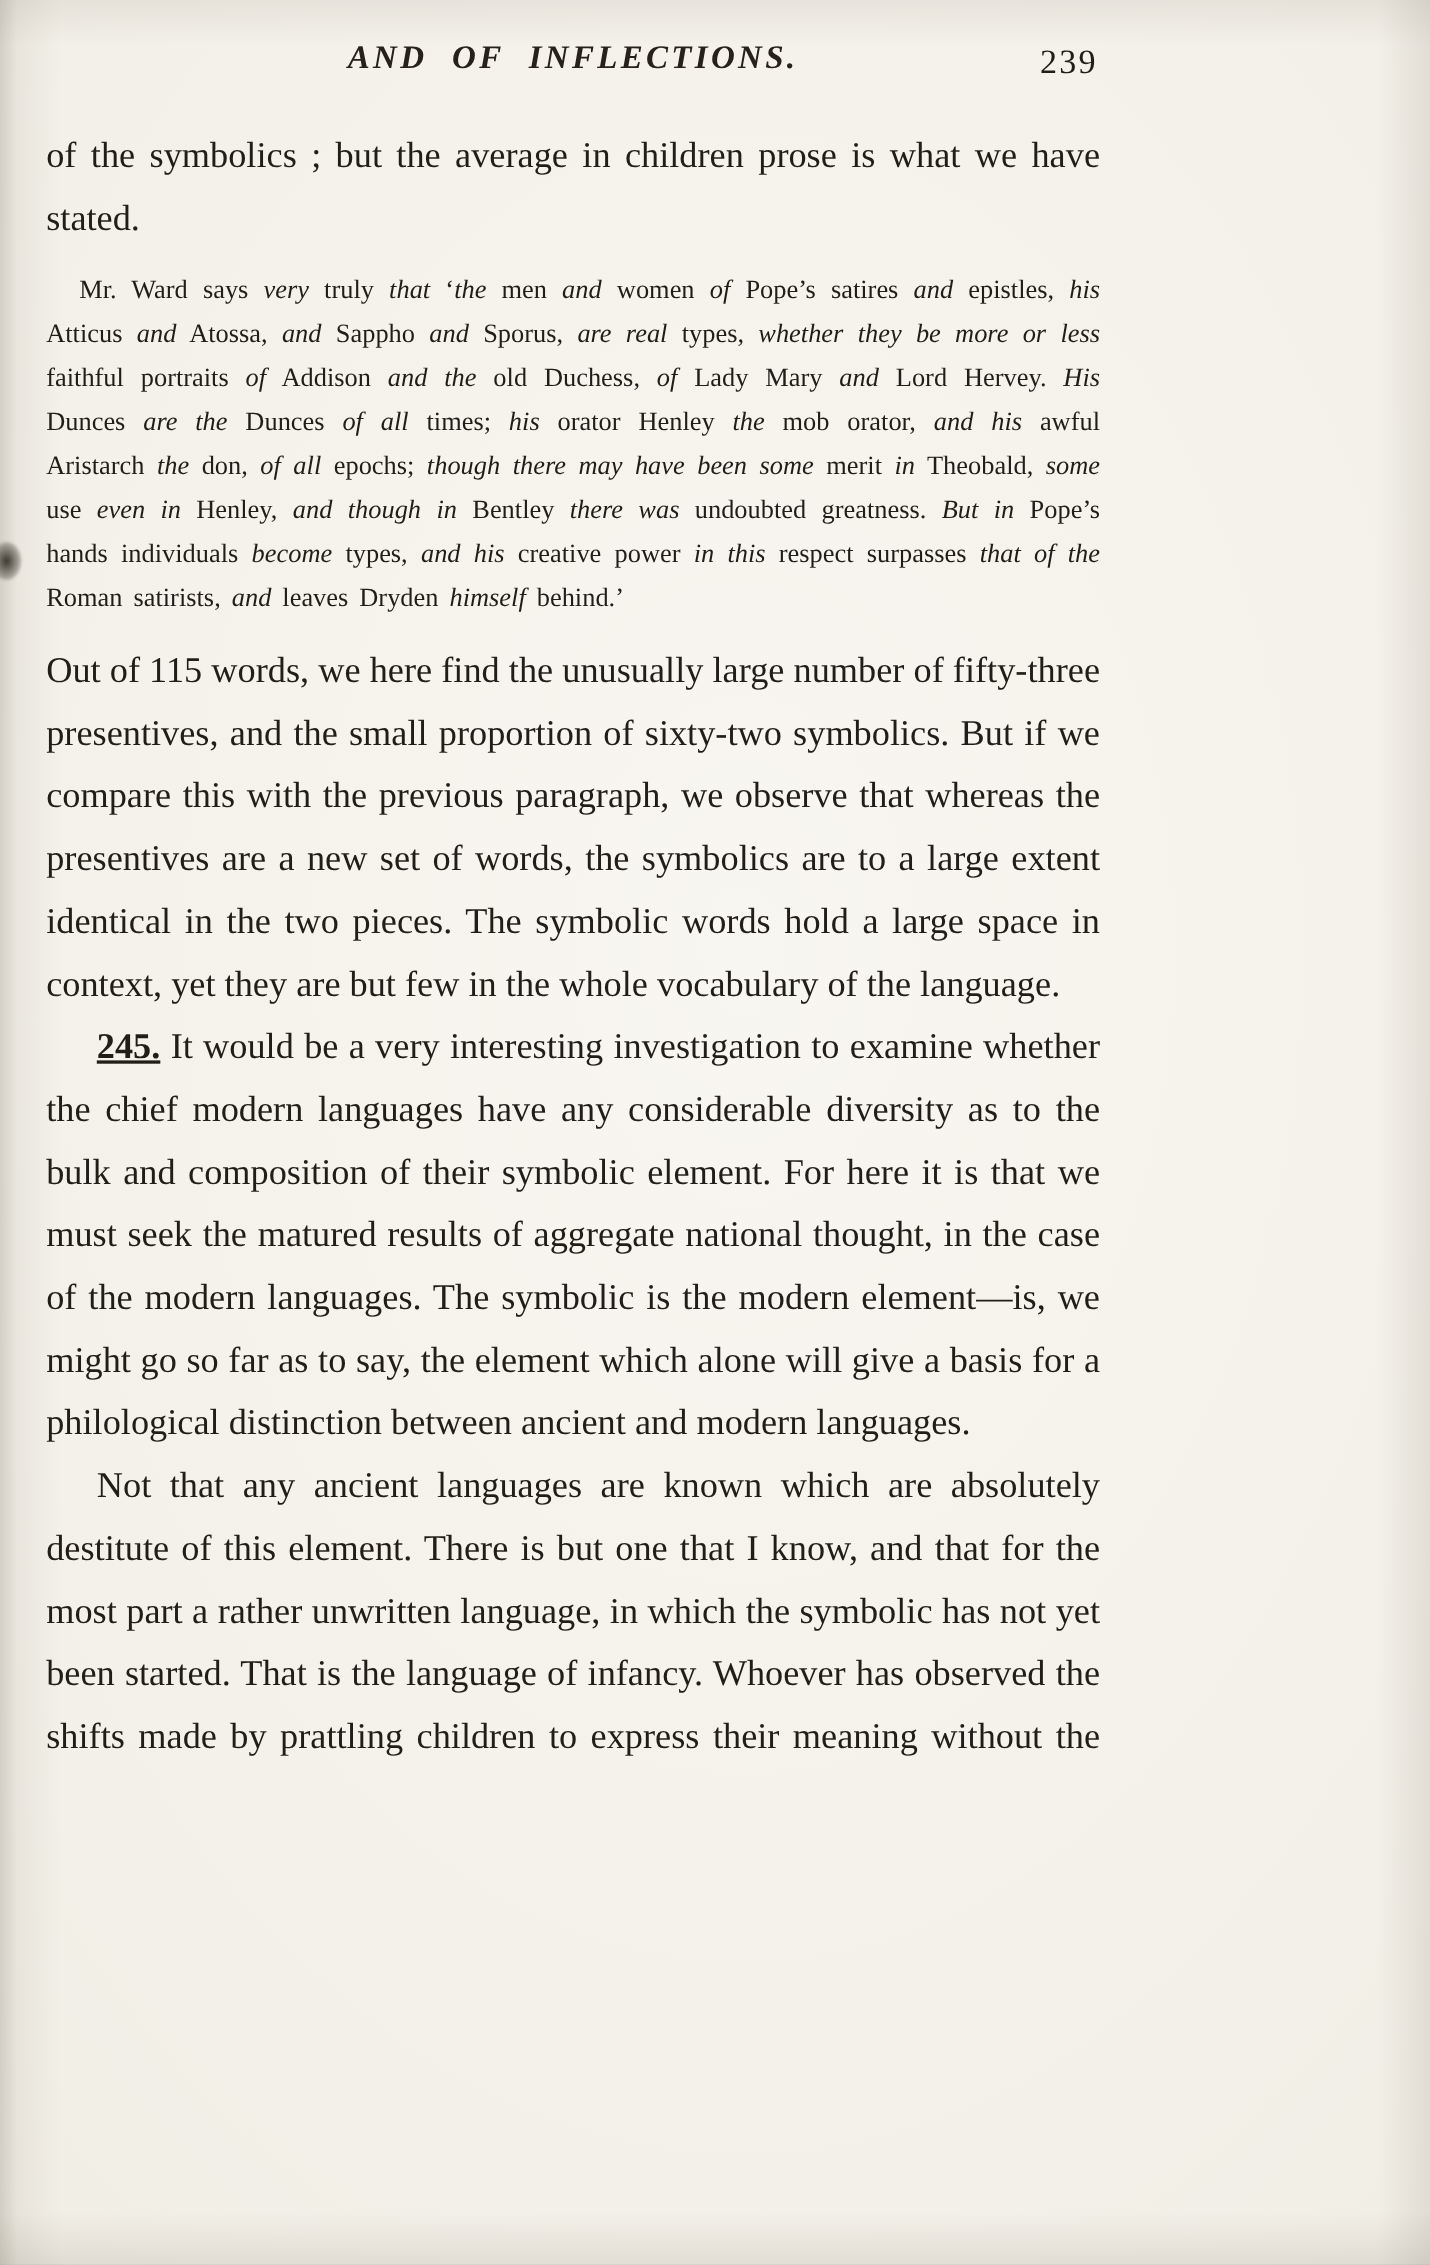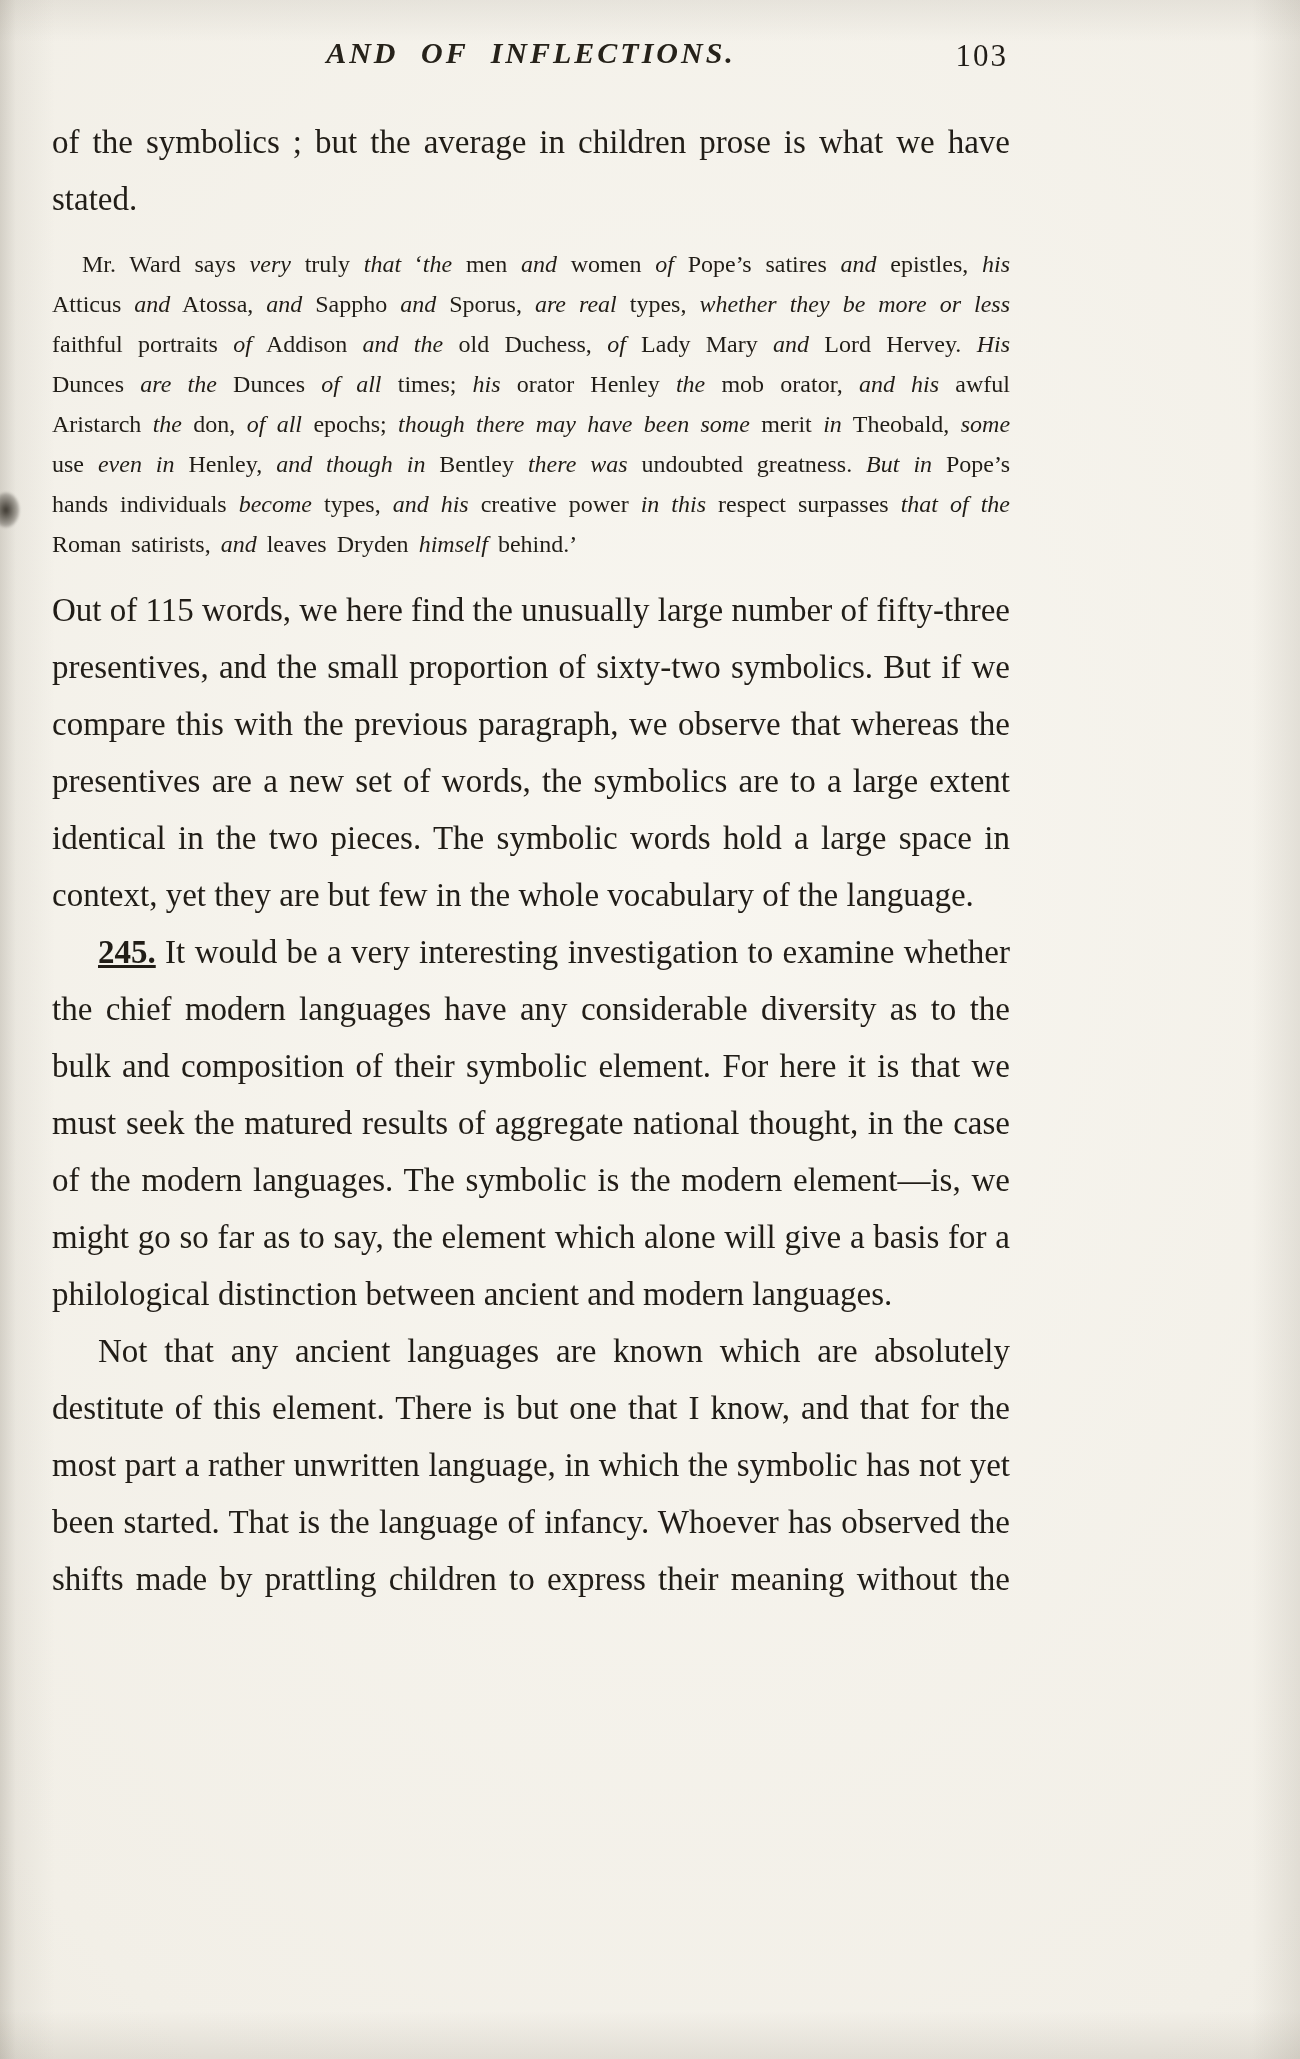--- a/index.html
+++ b/index.html
@@ -31,21 +31,21 @@
     left: -8px;
     top: 492px;
     width: 28px;
     height: 36px;
     border-radius: 50%;
     background: radial-gradient(ellipse at center, rgba(32,27,19,0.85) 0%, rgba(32,27,19,0.30) 58%, rgba(32,27,19,0) 75%);
     filter: blur(1px);
   }
   .content {
     position: absolute;
-    left: 52px;
+    left: 42px;
     top: 36px;
     width: 958px;
   }
   .page-header {
     position: relative;
     height: 46px;
     margin-bottom: 32px;
   }
   .running-title {
     display: block;
@@ -87,21 +87,21 @@
 <body>
 
 <div class="page">
   <div class="edge-shade"></div>
   <div class="ink-stain"></div>
 
   <div class="content">
 
     <header class="page-header">
       <div class="running-title">AND OF INFLECTIONS.</div>
-      <div class="page-number">103</div>
+      <div class="page-number">239</div>
     </header>
 
     <p class="para">of the symbolics ; but the average in children prose is what we have stated.</p>
 
     <blockquote class="quote"><span>Mr. Ward says </span><em>very</em><span> truly </span><em>that</em><span> ‘</span><em>the</em><span> men </span><em>and</em><span> women </span><em>of</em><span> Pope’s satires </span><em>and</em><span> epistles, </span><em>his</em><span> Atticus </span><em>and</em><span> Atossa, </span><em>and</em><span> Sappho </span><em>and</em><span> Sporus, </span><em>are real</em><span> types, </span><em>whether they be more or less</em><span> faithful portraits </span><em>of</em><span> Addison </span><em>and the</em><span> old Duchess, </span><em>of</em><span> Lady Mary </span><em>and</em><span> Lord Hervey. </span><em>His</em><span> Dunces </span><em>are the</em><span> Dunces </span><em>of all</em><span> times; </span><em>his</em><span> orator Henley </span><em>the</em><span> mob orator, </span><em>and his</em><span> awful Aristarch </span><em>the</em><span> don, </span><em>of all</em><span> epochs; </span><em>though there may have been some</em><span> merit </span><em>in</em><span> Theobald, </span><em>some</em><span> use </span><em>even in</em><span> Henley, </span><em>and though in</em><span> Bentley </span><em>there was</em><span> undoubted greatness. </span><em>But in</em><span> Pope’s hands individuals </span><em>become</em><span> types, </span><em>and his</em><span> creative power </span><em>in this</em><span> respect surpasses </span><em>that of the</em><span> Roman satirists, </span><em>and</em><span> leaves Dryden </span><em>himself</em><span> behind.’</span></blockquote>
 
     <p class="para">Out of 115 words, we here find the unusually large number of fifty-three presentives, and the small proportion of sixty-two symbolics. But if we compare this with the previous paragraph, we observe that whereas the presentives are a new set of words, the symbolics are to a large extent identical in the two pieces. The symbolic words hold a large space in context, yet they are but few in the whole vocabulary of the language.</p>
 
     <p class="para indent"><b class="section-number">245.</b><span> It would be a very interesting investigation to examine whether the chief modern languages have any considerable diversity as to the bulk and composition of their symbolic element. For here it is that we must seek the matured results of aggregate national thought, in the case of the modern languages. The symbolic is the modern element—is, we might go so far as to say, the element which alone will give a basis for a philological distinction between ancient and modern languages.</span></p>
 

